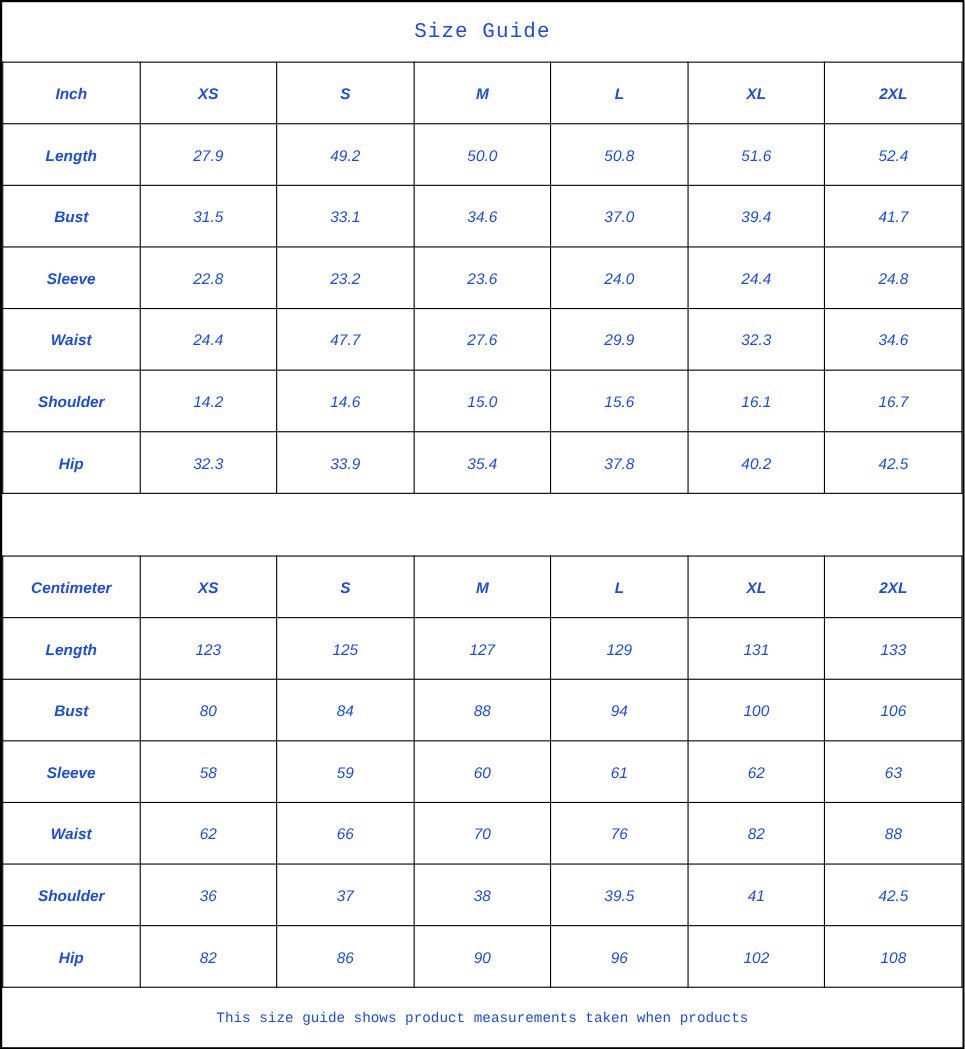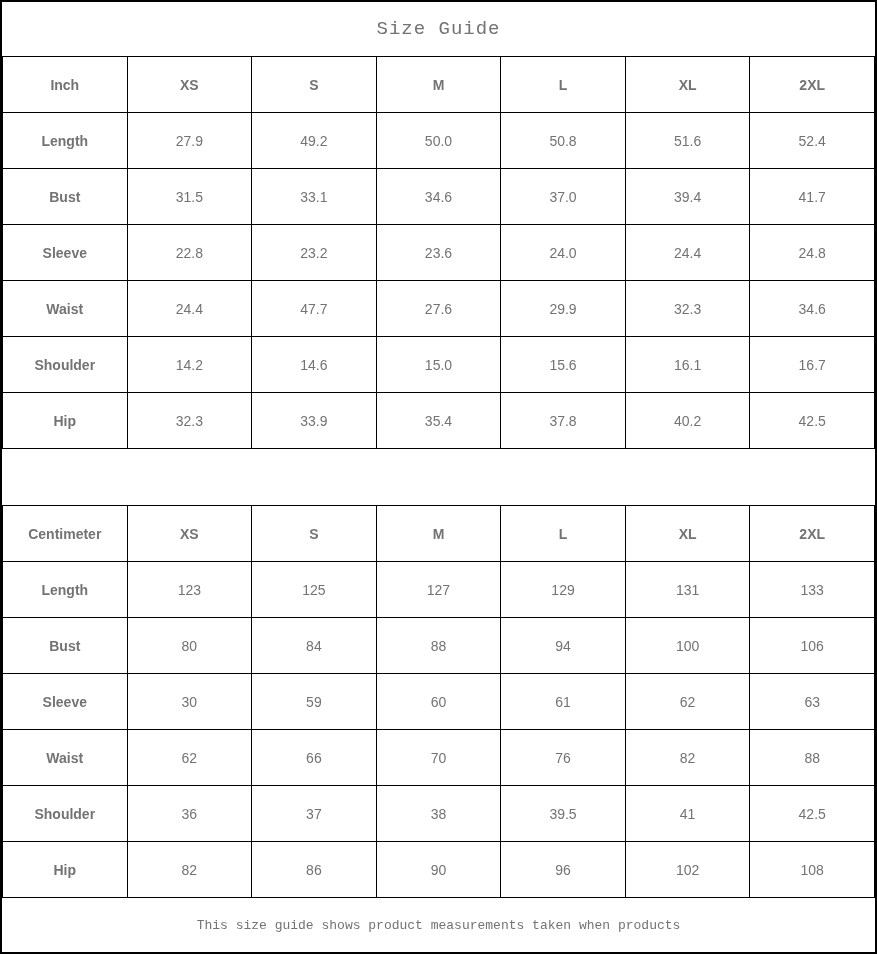--- a/index.html
+++ b/index.html
@@ -6,40 +6,41 @@
     margin: 0;
     padding: 0;
     background: #ffffff;
   }
   .page {
     width: 877px;
     height: 954px;
     box-sizing: border-box;
     border: 2px solid #000000;
     background: #ffffff;
-    color: #737373;
+    color: #1d4ed8;
     display: flex;
     flex-direction: column;
     font-family: "Liberation Sans", sans-serif;
   }
   .title-row {
     flex: 0 0 54px;
     display: flex;
     align-items: center;
     justify-content: center;
     font-family: "Liberation Mono", "DejaVu Sans Mono", monospace;
     font-size: 19px;
     font-weight: normal;
     letter-spacing: 1px;
   }
   table.size-table {
     width: 100%;
     border-collapse: collapse;
     table-layout: fixed;
     flex: 0 0 auto;
+    font-style: italic;
   }
   table.size-table th,
   table.size-table td {
     border: 1px solid #000000;
     height: 55px;
     padding: 0;
     text-align: center;
     vertical-align: middle;
     font-size: 14px;
   }
@@ -171,21 +172,21 @@
           <th>Bust</th>
           <td>80</td>
           <td>84</td>
           <td>88</td>
           <td>94</td>
           <td>100</td>
           <td>106</td>
         </tr>
         <tr>
           <th>Sleeve</th>
-          <td>30</td>
+          <td>58</td>
           <td>59</td>
           <td>60</td>
           <td>61</td>
           <td>62</td>
           <td>63</td>
         </tr>
         <tr>
           <th>Waist</th>
           <td>62</td>
           <td>66</td>

